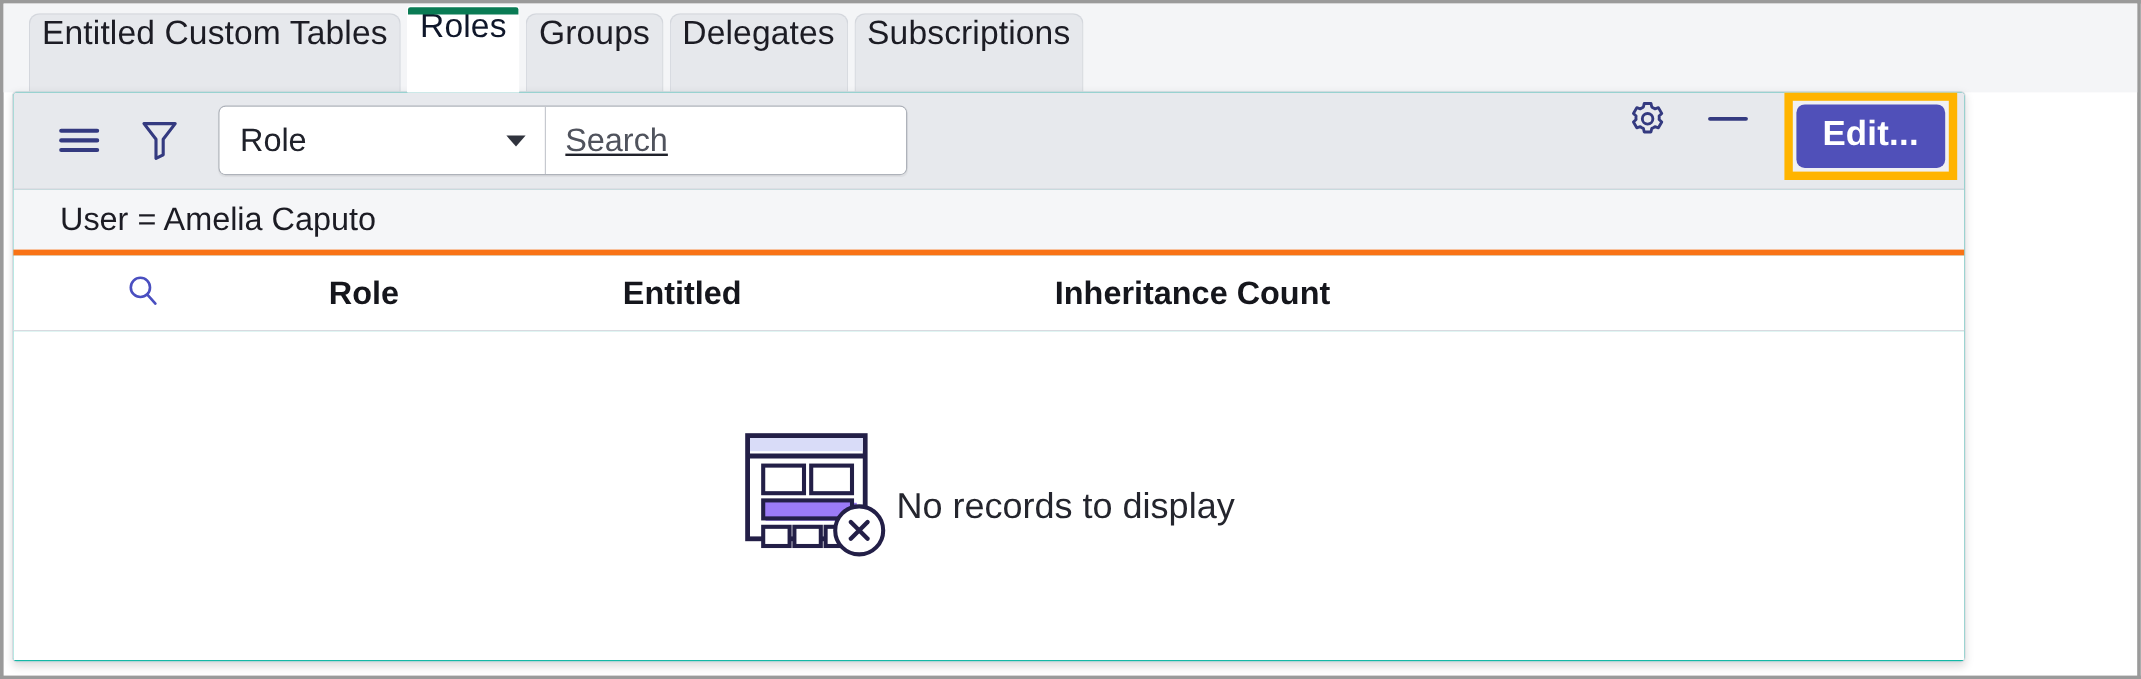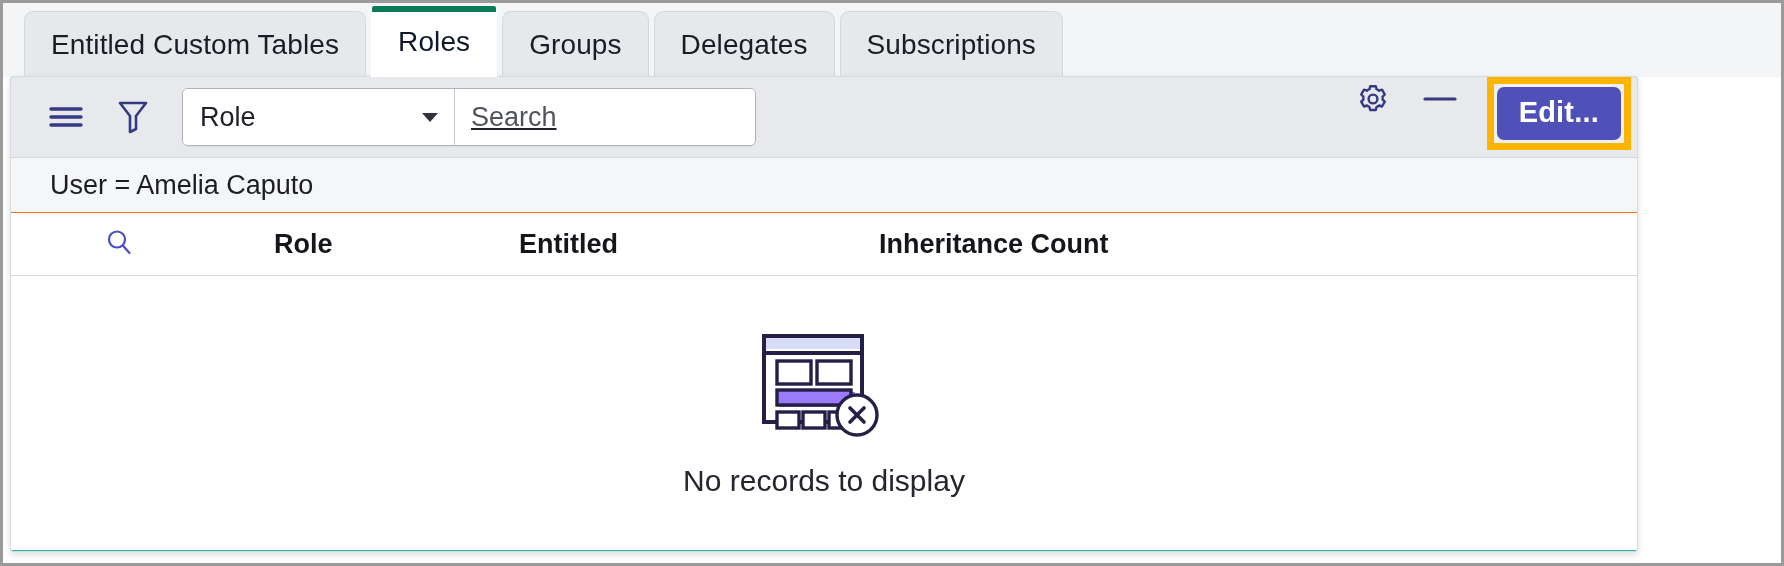--- a/index.html
+++ b/index.html
@@ -67,23 +67,23 @@
     padding-left: 21px;
   }
   .tab {
     position: relative;
     height: 66px;
     background: #e6e8ec;
     border: 1px solid #d4d7dd;
     border-bottom: none;
     border-radius: 9px 9px 0 0;
     display: flex;
-    align-items: center;
+    align-items: flex-start;
     justify-content: center;
-    padding: 0 26px;
+    padding: 0 10px;
     font-size: 28px;
     color: #1c1c24;
     letter-spacing: 0.1px;
     margin-right: 5px;
     box-sizing: border-box;
     white-space: nowrap;
     cursor: pointer;
   }
   .tab.active {
     background: #ffffff;
@@ -217,21 +217,21 @@
     padding: 11px 22px 13px 22px;
     cursor: pointer;
     letter-spacing: 0.2px;
     line-height: 1;
   }
 
   
   #filter-summary {
     height: 55px;
     background: #f5f6f8;
-    border-bottom: 1px solid #f97316;
+    border-bottom: 5px solid #f97316;
     display: flex;
     align-items: center;
     padding-left: 39px;
     box-sizing: border-box;
     font-size: 27px;
     color: #1c1c24;
   }
 
   
   #column-header {
@@ -253,21 +253,21 @@
   #col-role        { width: 245px; }
   #col-state       { width: 285px; }
   #col-inherited   { width: 360px; }
   #col-inheritance { width: 400px; }
 
   
   #empty-state {
     height: 274px;
     background: #ffffff;
     display: flex;
-    flex-direction: column;
+    flex-direction: row;
     align-items: center;
     justify-content: center;
   }
   #empty-illustration { margin-top: 4px; }
   #empty-message {
     margin-top: 20px;
     font-size: 30px;
     color: #24252d;
   }
 </style>

